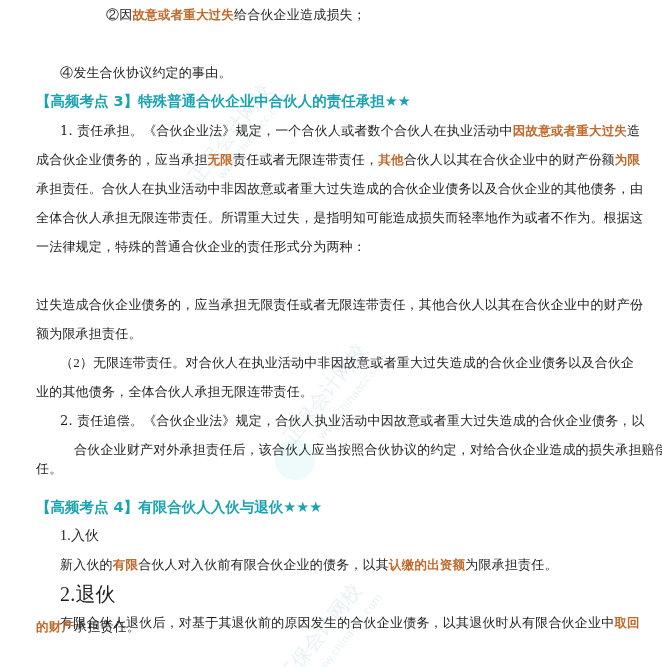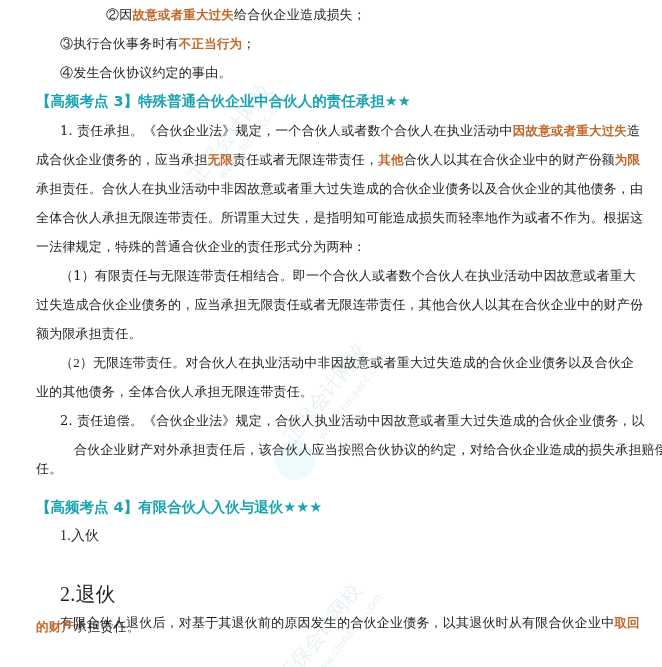--- a/index.html
+++ b/index.html
@@ -21,41 +21,40 @@
 
   <div class="wm" style="left:170px;top:120px;">正保会计网校</div>
   <div class="wm" style="left:200px;top:130px;font-size:11px;">www.chinaacc.com</div>
   <div class="wm-logo" style="left:275px;top:440px;width:40px;height:40px;"></div>
   <div class="wm" style="left:265px;top:380px;">正保会计网校</div>
   <div class="wm" style="left:300px;top:390px;font-size:11px;">www.chinaacc.com</div>
   <div class="wm" style="left:260px;top:620px;">正保会计网校</div>
   <div class="wm" style="left:295px;top:630px;font-size:11px;">www.chinaacc.com</div>
 
   <div class="line" style="left:60px;top:6px;margin-left:46px;"><span>②因</span><span class="hl" style="color: rgb(192, 105, 42);">故意或者重大过失</span><span>给合伙企业造成损失；</span></div>
-  <div class="line" style="left:60px;top:35px;"><span>③执行合伙事务时有</span><span class="hl" style="color: rgb(192, 105, 42);">不正当行为</span><span>；</span></div>
   <div class="line" style="left:60px;top:64px;"><span>④发生合伙协议约定的事由。</span></div>
 
   <div class="heading" style="top: 92px; color: rgb(26, 163, 176);">【高频考点 3】特殊普通合伙企业中合伙人的责任承担★★</div>
 
   <div class="line" style="left:60px;top:122px;"><span>1. 责任承担。《合伙企业法》规定，一个合伙人或者数个合伙人在执业活动中</span><span class="hl" style="color: rgb(192, 105, 42);">因故意或者重大过失</span><span>造</span></div>
   <div class="line" style="left:36px;top:151px;"><span>成合伙企业债务的，应当承担</span><span class="hl" style="color: rgb(192, 105, 42); text-align: right;">无限</span><span>责任或者无限连带责任，</span><span class="hl" style="color: rgb(192, 105, 42);">其他</span><span>合伙人以其在合伙企业中的财产份额</span><span class="hl" style="color: rgb(192, 105, 42);">为限</span></div>
   <div class="line" style="left:36px;top:180px;"><span>承担责任。合伙人在执业活动中非因故意或者重大过失造成的合伙企业债务以及合伙企业的其他债务，由</span></div>
   <div class="line" style="left:36px;top:209px;"><span>全体合伙人承担无限连带责任。所谓重大过失，是指明知可能造成损失而轻率地作为或者不作为。根据这</span></div>
   <div class="line" style="left:36px;top:238px;"><span>一法律规定，特殊的普通合伙企业的责任形式分为两种：</span></div>
 
-  <div class="line" style="left:60px;top:267px;"><span>（1）有限责任与无限连带责任相结合。即一个合伙人或者数个合伙人在执业活动中因故意或者重大</span></div>
   <div class="line" style="left:36px;top:296px;"><span>过失造成合伙企业债务的，应当承担无限责任或者无限连带责任，其他合伙人以其在合伙企业中的财产份</span></div>
   <div class="line" style="left:36px;top:325px;"><span>额为限承担责任。</span></div>
 
   <div class="line" style="left:60px;top:354px;font-family:Liberation Serif, serif;"><span>（2）无限连带责任。对合伙人在执业活动中非因故意或者重大过失造成的合伙企业债务以及合伙企</span></div>
   <div class="line" style="left:36px;top:383px;"><span>业的其他债务，全体合伙人承担无限连带责任。</span></div>
 
   <div class="line" style="left:60px;top:412px;"><span>2. 责任追偿。《合伙企业法》规定，合伙人执业活动中因故意或者重大过失造成的合伙企业债务，以</span></div>
   <div class="line" style="left:36px;top:441px;margin-left:38px;"><span>合伙企业财产对外承担责任后，该合伙人应当按照合伙协议的约定，对给合伙企业造成的损失承担赔偿责</span></div>
   <div class="line" style="left:36px;top:460px;"><span>任。</span></div>
 
   <div class="heading" style="top: 498px; color: rgb(26, 163, 176);">【高频考点 4】有限合伙人入伙与退伙★★★</div>
 
   <div class="line" style="left:60px;top:527px;font-family:'Liberation Serif',serif;font-size:14px;">1.入伙</div>
+  <div class="line" style="left:60px;top:556px;"><span>新入伙的</span><span class="hl" style="color: rgb(192, 105, 42);">有限</span><span>合伙人对入伙前有限合伙企业的债务，以其</span><span class="hl" style="color: rgb(192, 105, 42);">认缴的出资额</span><span>为限承担责任。</span></div>
   <div class="line" style="left:60px;top:585px;font-family:'Liberation Serif',serif;font-size:20px;">2.退伙</div>
   <div class="line" style="left:60px;top:614px;"><span>有限合伙人退伙后，对基于其退伙前的原因发生的合伙企业债务，以其退伙时从有限合伙企业中</span><span class="hl" style="color: rgb(192, 105, 42);">取回</span></div>
   <div class="line" style="left:36px;top:618px;"><span class="hl" style="color: rgb(192, 105, 42);">的财产</span><span>承担责任。</span></div>
 </div>
 
 </body></html>

